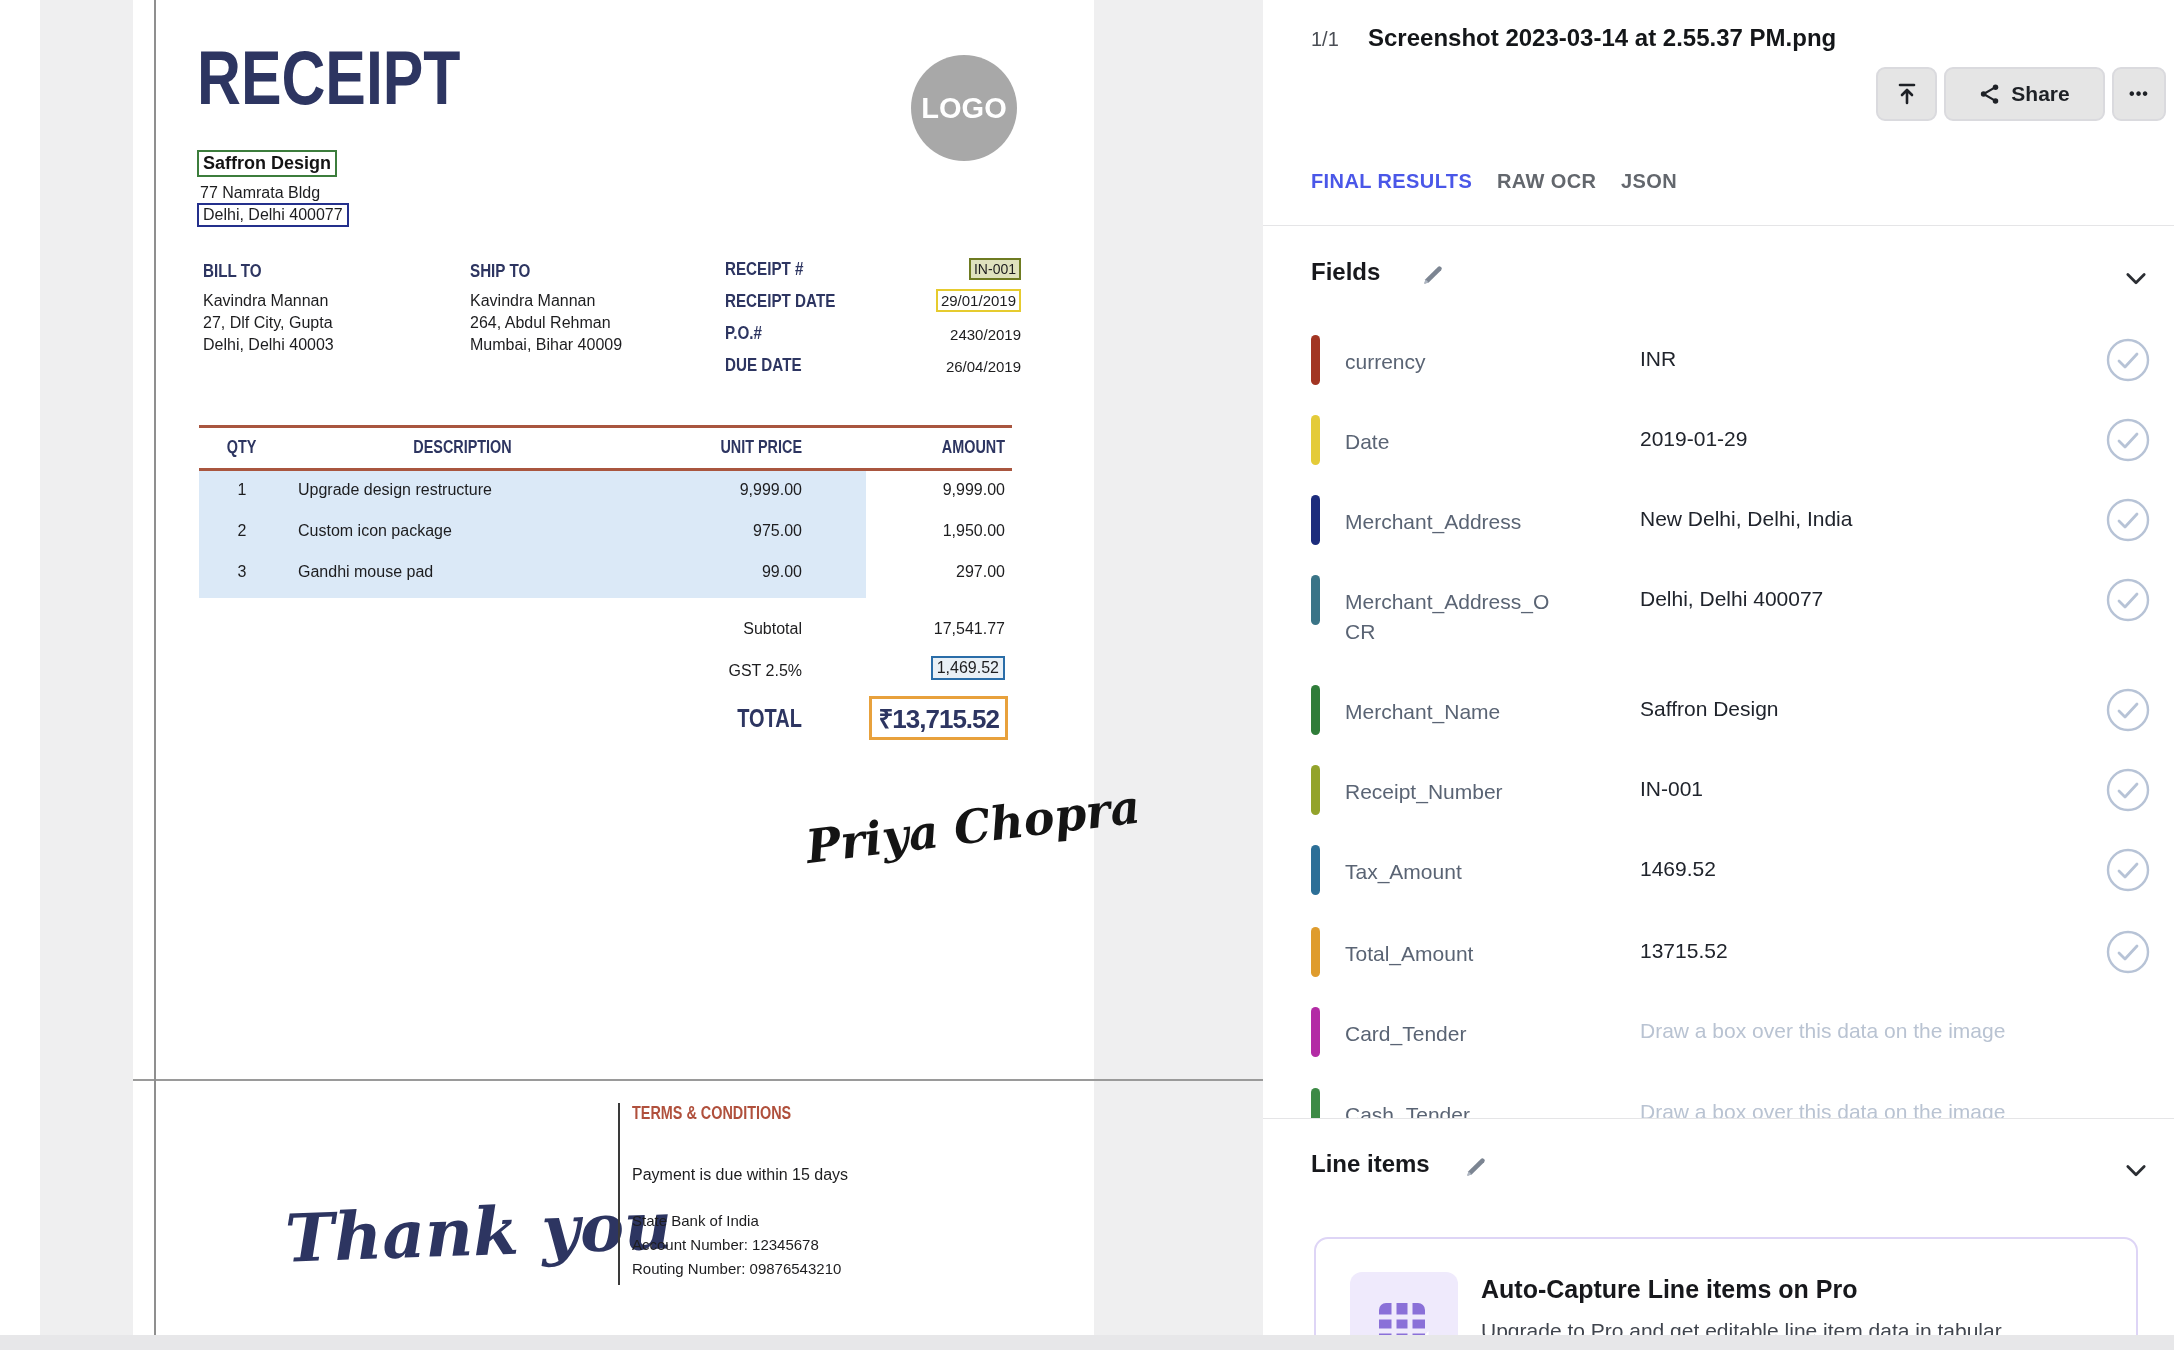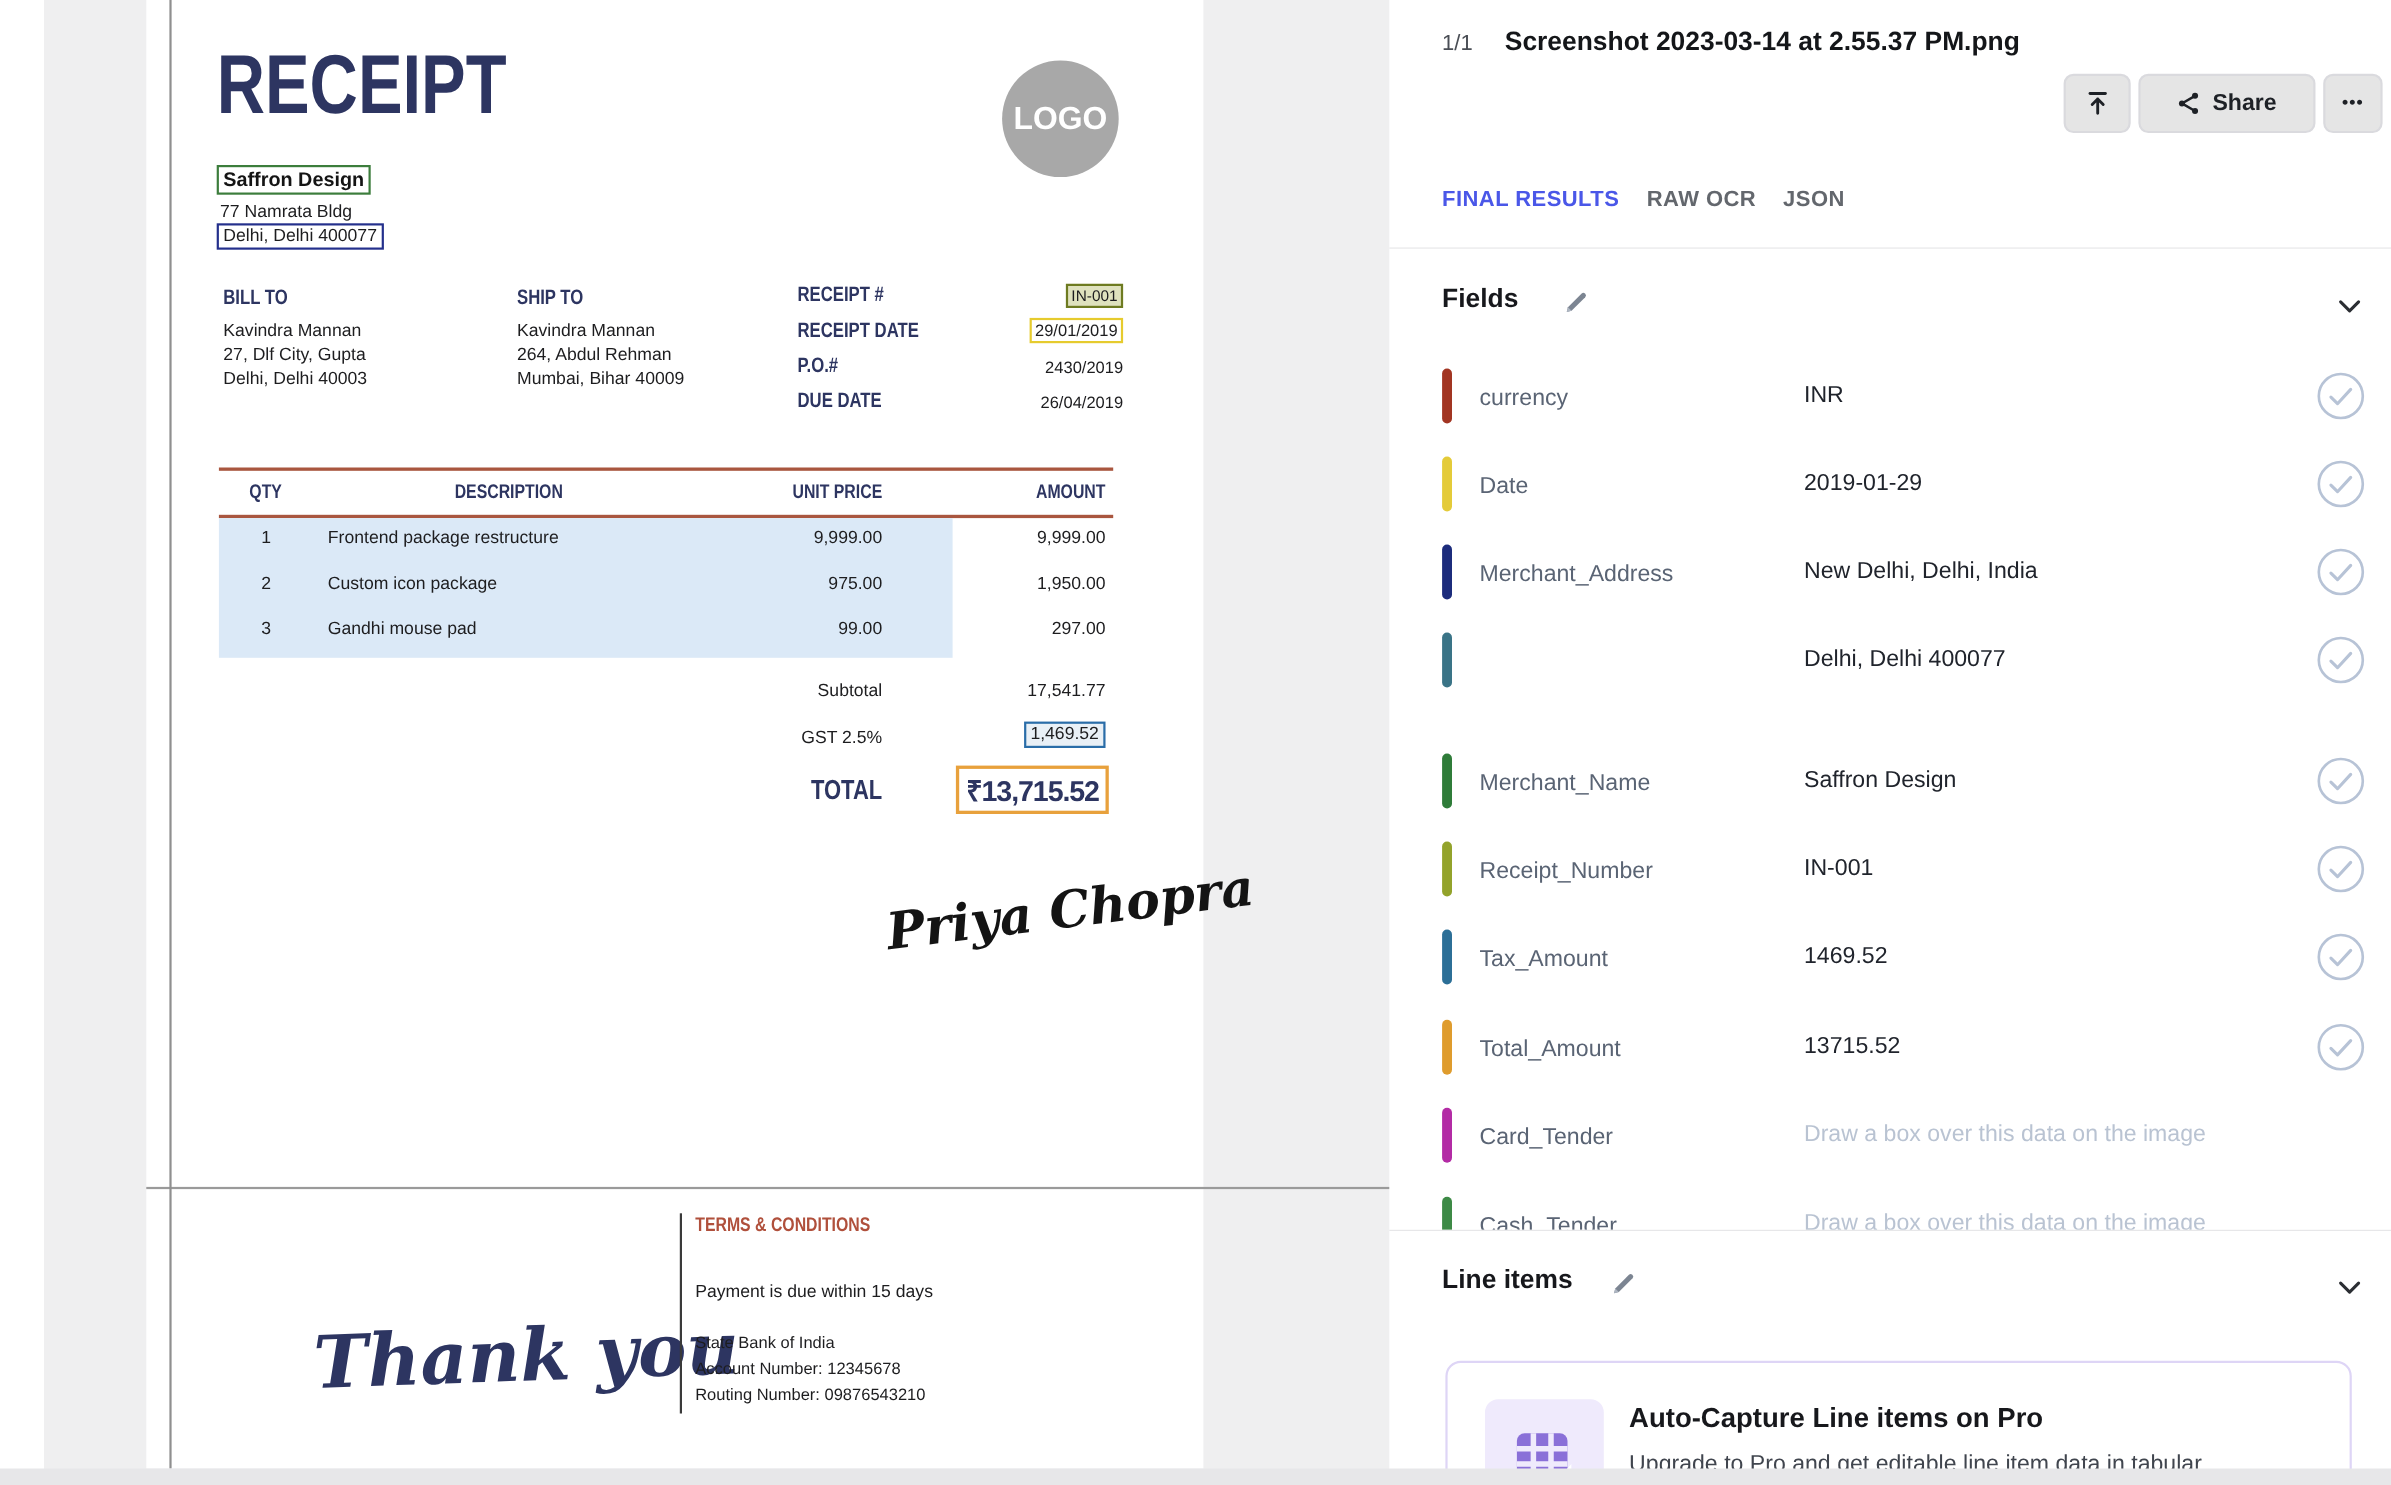--- a/index.html
+++ b/index.html
@@ -93,21 +93,21 @@
       <div class="abs" style="left:66px;top:425px;width:813px;height:3px;background:#a9563f;"></div>
       <div class="abs" style="left:66px;top:468px;width:813px;height:3px;background:#a9563f;"></div>
       <div class="abs" style="left:66px;top:471px;width:667px;height:127px;background:#dbe9f7;"></div>
 
       <span class="abs" style="left:66px;top:437px;width:86px;text-align:center;"><span class="rc-h center" style="font-size:18px;">QTY</span></span>
       <span class="abs" style="left:152px;top:437px;width:355px;text-align:center;"><span class="rc-h center" style="font-size:18px;">DESCRIPTION</span></span>
       <span class="abs" style="left:507px;top:437px;width:162px;text-align:right;"><span class="rc-h right" style="font-size:18px;">UNIT PRICE</span></span>
       <span class="abs" style="left:697px;top:437px;width:175px;text-align:right;"><span class="rc-h right" style="font-size:18px;">AMOUNT</span></span>
 
       <span class="abs rc-body" style="left:66px;top:481px;width:86px;text-align:center;">1</span>
-      <span class="abs rc-body" style="left:165px;top:481px;">Frontend package restructure</span>
+      <span class="abs rc-body" style="left:165px;top:481px;">Upgrade design restructure</span>
       <span class="abs rc-body" style="left:507px;top:481px;width:162px;text-align:right;">9,999.00</span>
       <span class="abs rc-body" style="left:697px;top:481px;width:175px;text-align:right;">9,999.00</span>
 
       <span class="abs rc-body" style="left:66px;top:522px;width:86px;text-align:center;">2</span>
       <span class="abs rc-body" style="left:165px;top:522px;">Custom icon package</span>
       <span class="abs rc-body" style="left:507px;top:522px;width:162px;text-align:right;">975.00</span>
       <span class="abs rc-body" style="left:697px;top:522px;width:175px;text-align:right;">1,950.00</span>
 
       <span class="abs rc-body" style="left:66px;top:563px;width:86px;text-align:center;">3</span>
       <span class="abs rc-body" style="left:165px;top:563px;">Gandhi mouse pad</span>
@@ -207,20 +207,21 @@
         <span class="flabel">Merchant_Address</span>
         <span class="fvalue">New Delhi, Delhi, India</span>
         <span class="fcheck"><svg width="46" height="46" viewBox="0 0 46 46">
               <circle cx="23" cy="23" r="20" stroke="#b7c3d6" stroke-width="2.4" fill="none"></circle>
               <path d="M14 24l6 6 12-13" stroke="#b7c3d6" stroke-width="2.8" fill="none" stroke-linecap="round" stroke-linejoin="round"></path>
             </svg></span>
       </div>
 
       <div class="frow" style="top:275px;height:100px;">
         <span class="fbar" style="background: rgb(58, 116, 135);"></span>
+        <span class="flabel">Merchant_Address_OCR</span>
         <span class="fvalue">Delhi, Delhi 400077</span>
         <span class="fcheck"><svg width="46" height="46" viewBox="0 0 46 46">
               <circle cx="23" cy="23" r="20" stroke="#b7c3d6" stroke-width="2.4" fill="none"></circle>
               <path d="M14 24l6 6 12-13" stroke="#b7c3d6" stroke-width="2.8" fill="none" stroke-linecap="round" stroke-linejoin="round"></path>
             </svg></span>
       </div>
 
       <div class="frow" style="top:385px;">
         <span class="fbar" style="background: rgb(47, 124, 57);"></span>
         <span class="flabel">Merchant_Name</span>

